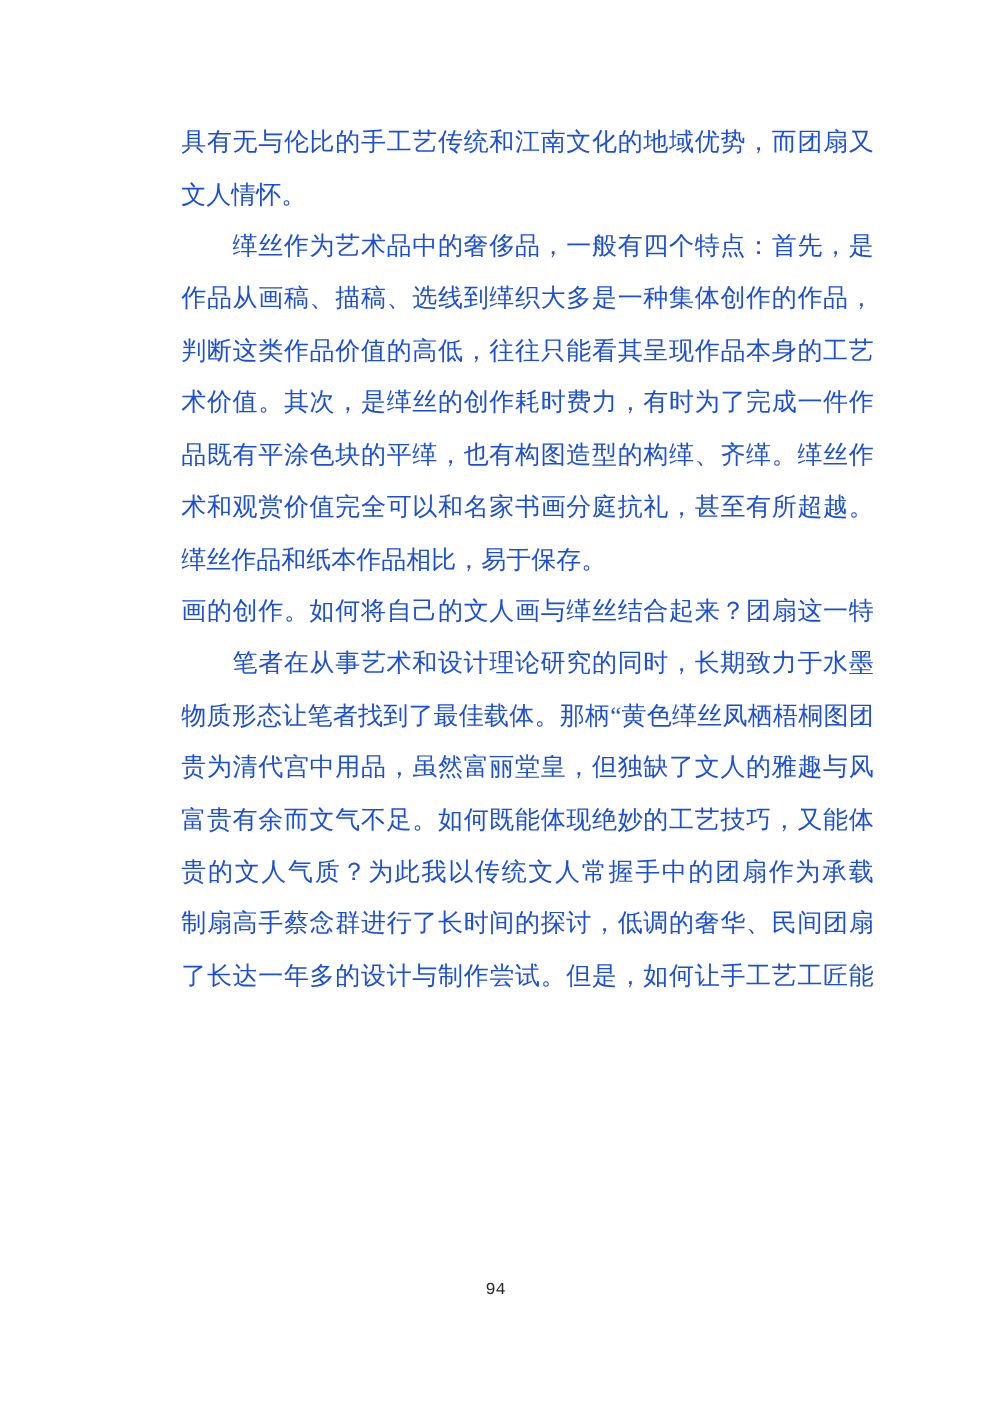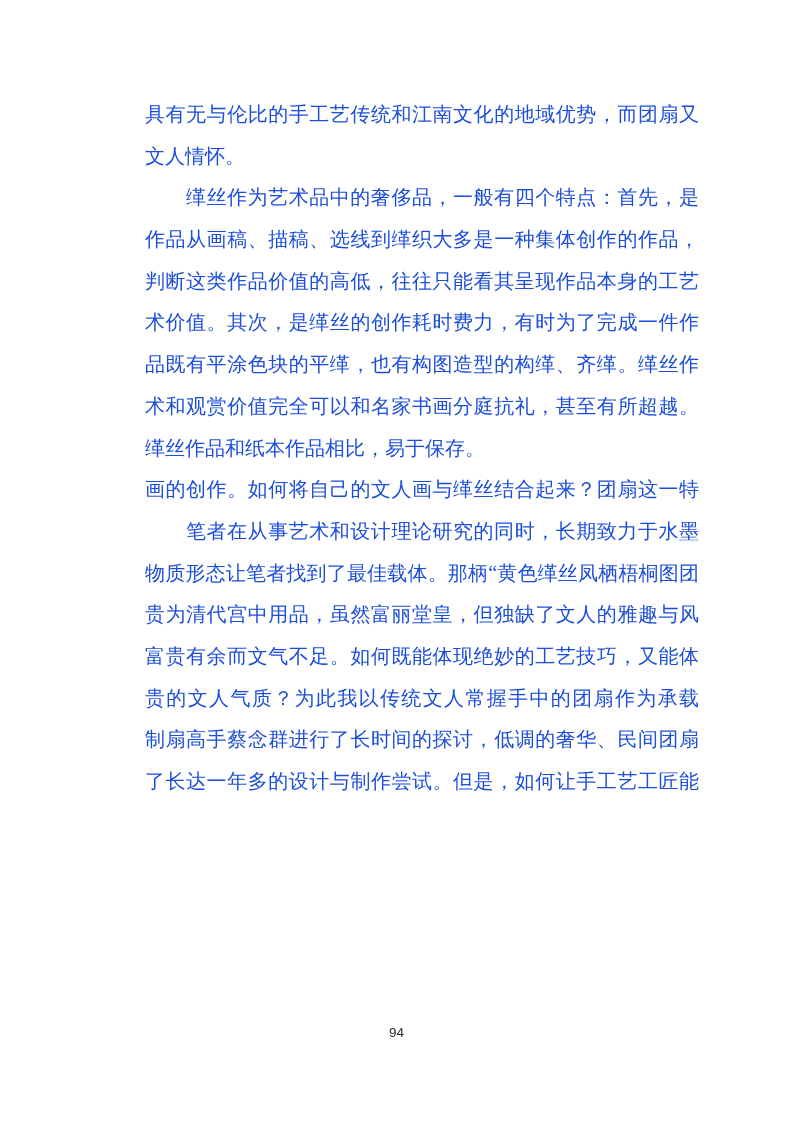--- a/index.html
+++ b/index.html
@@ -43,21 +43,21 @@
   }
   .footer-pagenum {
     position: absolute;
     left: 0;
     top: 1024px;
     width: 793px;
     text-align: center;
     font-size: 13.5px;
     line-height: 18px;
     color: #2a2a2a;
-    font-family: Liberation Sans, sans-serif;
+    font-family: Liberation Mono, monospace;
   }
 </style>
 </head>
 <body>
 
 <div class="page">
   <div class="text-block">
     <div class="line">具有无与伦比的手工艺传统和江南文化的地域优势，而团扇又能彰显</div>
     <div class="line para-end">文人情怀。</div>
     <div class="line indent">缂丝作为艺术品中的奢侈品，一般有四个特点：首先，是缂丝</div>

